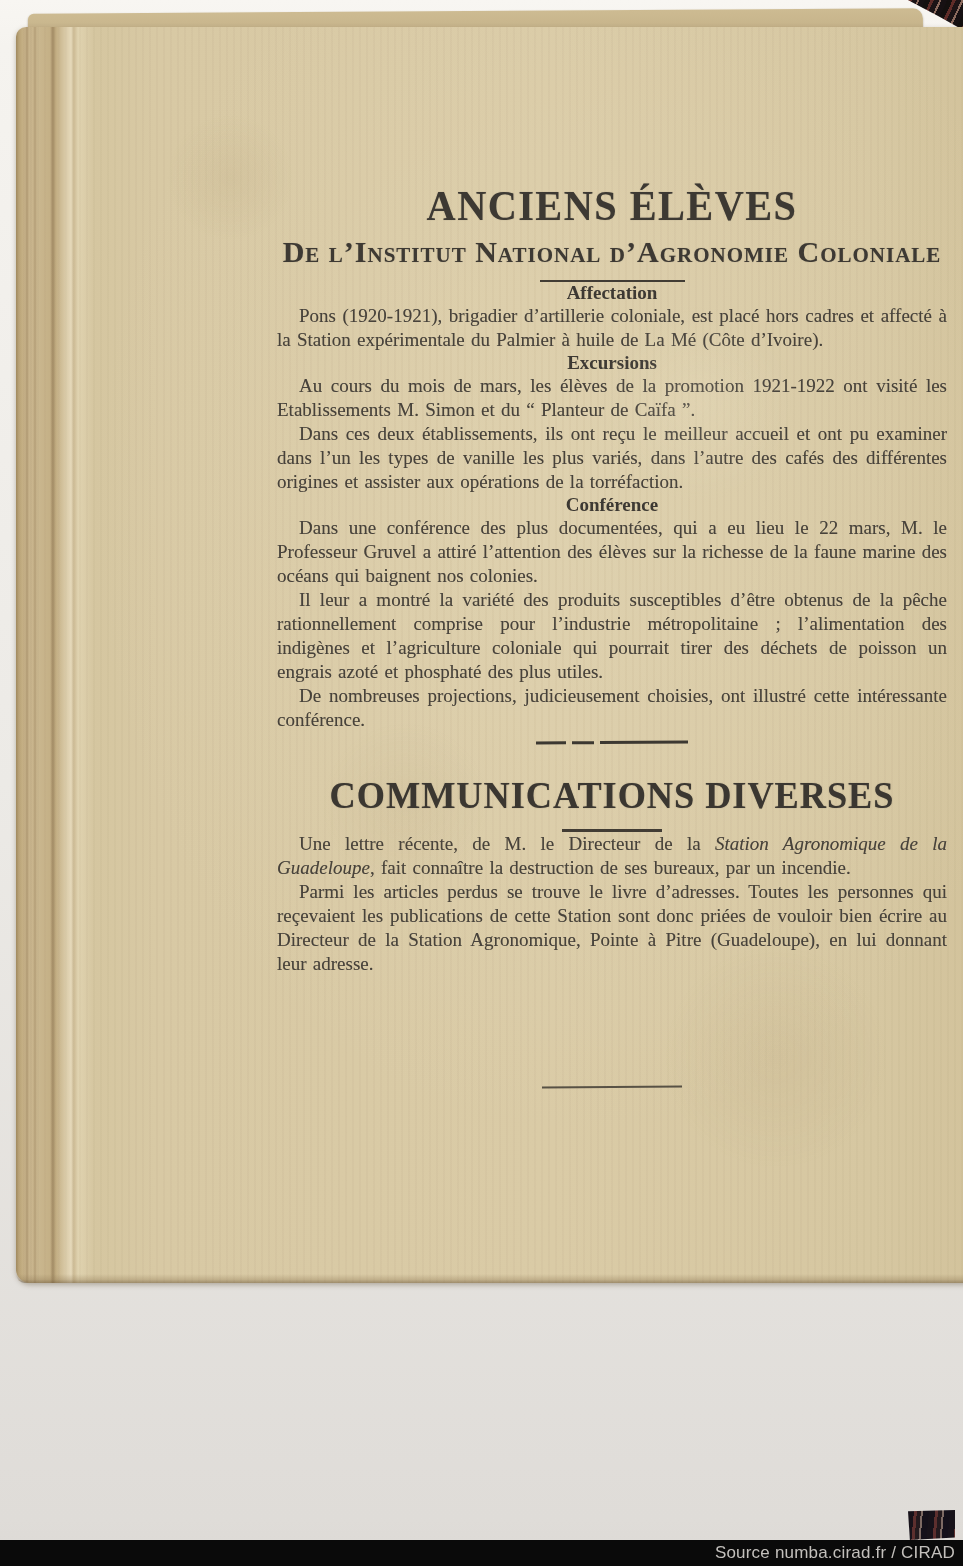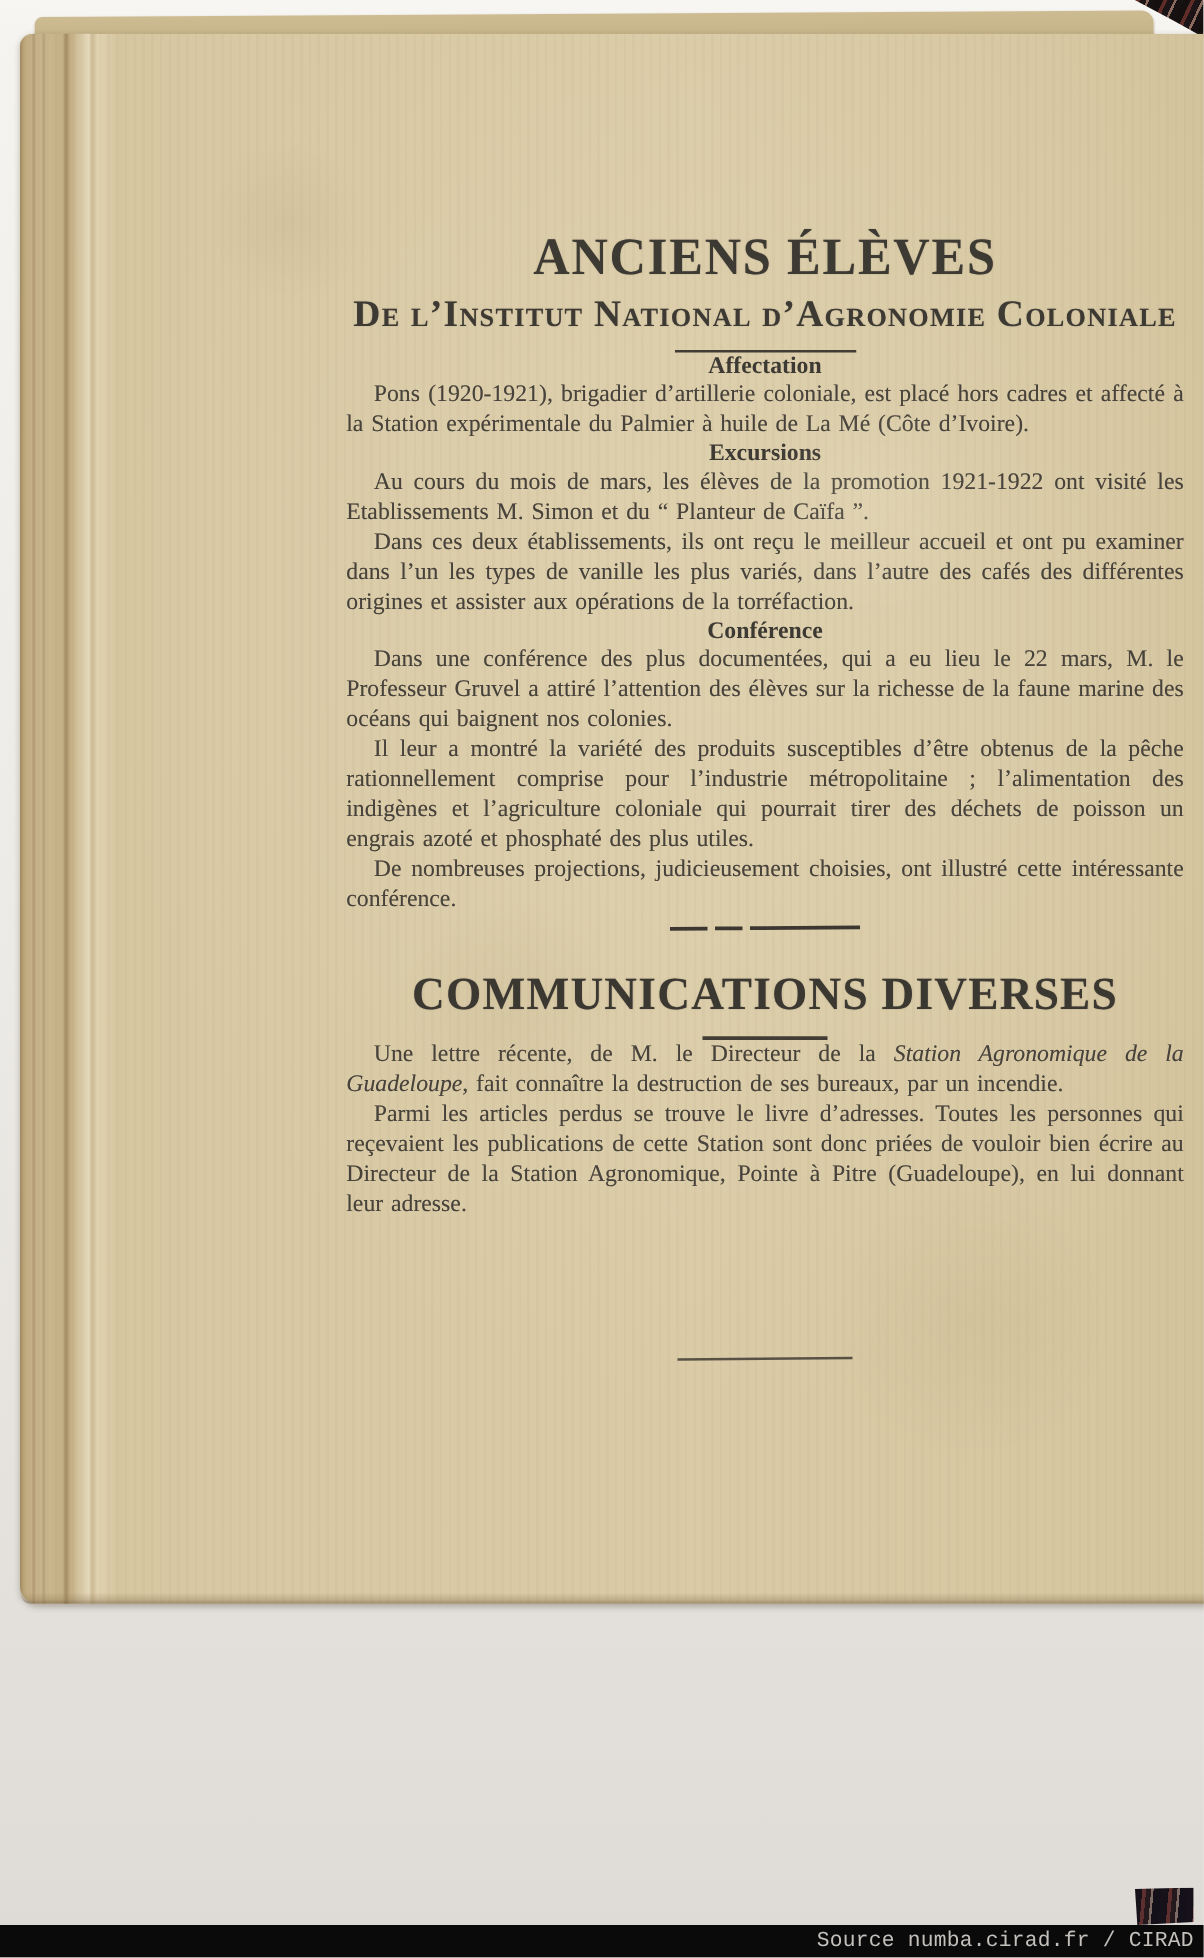--- a/index.html
+++ b/index.html
@@ -126,21 +126,21 @@
   .rule-end{width:140px;height:2px;margin-top:110px;transform:rotate(-.5deg);opacity:.85;}
 
   
   .footer-bar{
     position:absolute;left:0;right:0;bottom:0;height:26px;
     background:#0a0a0a;
     display:flex;align-items:center;justify-content:flex-end;
     padding-right:8px;box-sizing:border-box;
   }
   .footer-bar span{
-    font-family:Liberation Mono, monospace;
+    font-family:Liberation Sans, sans-serif;
     font-size:17px;color:#c3c0bc;letter-spacing:.2px;
   }
 </style>
 </head>
 <body>
 
 <div class="stage">
   <div class="scan-bg"></div>
 
   <div class="under-page"></div>

